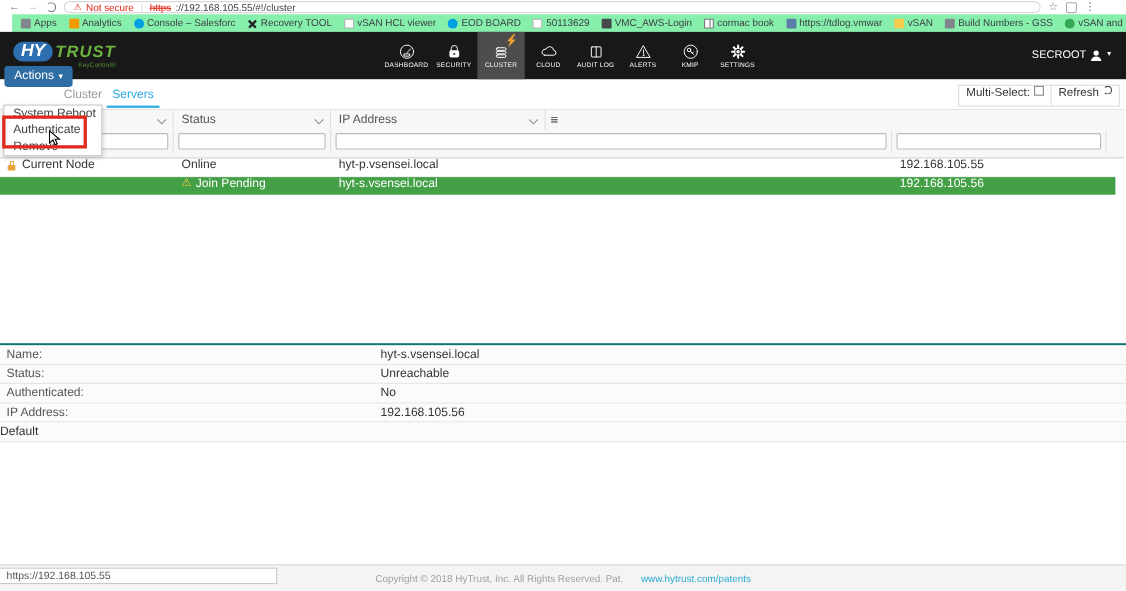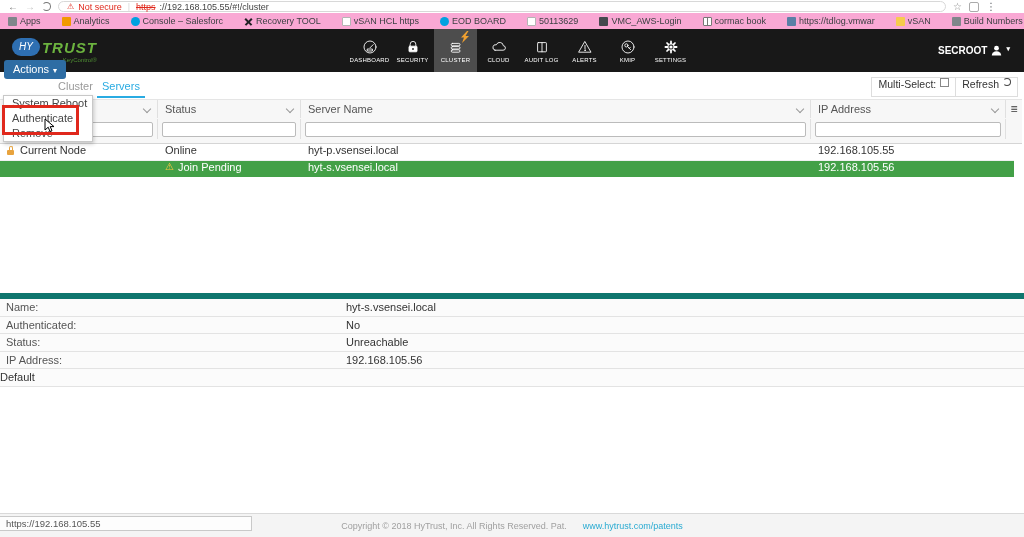--- a/index.html
+++ b/index.html
@@ -14,22 +14,22 @@
   #url-field{display:flex;align-items:center;height:11px;width:888px;border:1px solid #d8d8d8;
              border-radius:6px;background:#fff;padding:0 8px;font-size:9px;gap:4px;box-sizing:border-box;white-space:nowrap}
   .warn-red{color:#e0281c;font-size:8px;line-height:10px}
   .ns-text{color:#e0281c}
   .url-sep{color:#d8d8d8;margin:0 2px}
   .https-struck{color:#e0281c;text-decoration:line-through}
   .url-rest{color:#444}
   .star{font-size:10px;color:#8a8a8a;line-height:12px}
   .ext-ic{width:8px;height:8px;border:1px solid #ababab;border-radius:2px;flex:none}
   .dots{font-size:10px;color:#5f6368;line-height:12px}
-  #bm-row{position:absolute;top:13px;left:0;right:0;height:16px;background:#f9a8d4;
-          border-bottom:2px solid #d8d8d8;display:flex;align-items:center;gap:21px;
+  #bm-row{position:absolute;top:13px;left:11px;right:0;height:16px;background:#86efac;
+          border-bottom:2px solid #d8d8d8;display:flex;align-items:center;gap:11px;
           padding:0 8px;font-size:9px;color:#3c4043;white-space:nowrap;box-sizing:content-box}
   .bm{display:flex;align-items:center;gap:3px}
   .bm-sep{width:1px;height:10px;background:#d0d0d0}
   .bi{width:9px;height:9px;display:inline-block;flex:none;border-radius:1px;position:relative}
   .bi-grid{background:#80868b}
   .bi-chart{background:#f29900}
   .bi-cloudblue{background:#00a1e0;border-radius:50%}
   .bi-x{background:transparent}
   .bi-x::before,.bi-x::after{content:"";position:absolute;left:0;top:4px;width:9px;height:1.6px;background:#202124}
   .bi-x::before{transform:rotate(45deg)} .bi-x::after{transform:rotate(-45deg)}
@@ -37,32 +37,32 @@
   .bi-dark{background:#45494e}
   .bi-book{background:#fff;border:1px solid #777;box-sizing:border-box}
   .bi-book::after{content:"";position:absolute;left:3.5px;top:0;width:1px;height:7px;background:#777}
   .bi-steel{background:#5b7fa6}
   .bi-folder{background:#f7cb4d}
   .bi-green{background:#34a853;border-radius:50%}
   
   #app-header{position:absolute;top:29px;left:0;right:0;height:43px;background:#181818;display:flex;align-items:center}
   #logo{margin-left:12px;display:flex;flex-direction:column}
   .logo-line{display:flex;align-items:center}
-  .logo-hy{background:#2e6fb2;color:#fff;font-weight:normal;font-style:italic;font-size:10px;
+  .logo-hy{background:#2e6fb2;color:#fff;font-weight:bold;font-style:italic;font-size:16px;
            padding:3px 7px;border-radius:9px;line-height:12px}
   .logo-trust{color:#6cb33f;font-weight:bold;font-style:italic;font-size:15px;letter-spacing:1px;margin-left:2px}
   .logo-sub{color:#4f8f33;font-size:6px;align-self:flex-end;margin-top:1px}
   #main-nav{position:absolute;left:348px;top:0;height:43px;display:flex}
   .nav-item{width:43px;display:flex;flex-direction:column;align-items:center;justify-content:center;
             gap:2px;color:#fff;position:relative;cursor:pointer}
   .nav-item.active{background:#4d4d4d}
   .nav-label{font-size:6px;letter-spacing:.2px}
   .nico{width:16px;height:16px;stroke:#fff;fill:none;stroke-width:1.1;stroke-linecap:round;stroke-linejoin:round}
   .bolt{position:absolute;top:2px;right:7px}
-  #user-box{margin-left:auto;margin-right:14px;color:#fff;font-size:10px;font-weight:bold;
+  #user-box{margin-left:auto;margin-right:14px;color:#fff;font-size:10px;font-weight:normal;
             display:flex;align-items:flex-start;gap:4px}
   .user-caret{font-size:7px}
   
   #actions-btn{position:absolute;left:4px;top:60px;height:19px;line-height:19px;padding:0 9px;
                background:#2e6da4;color:#fff;font-size:11px;border-radius:3px;z-index:4;cursor:pointer}
   #actions-btn .caret{font-size:8px;margin-left:4px}
   .tab{position:absolute;top:80px;font-size:11px;cursor:pointer}
   #tab-cluster{left:58px;color:#9a9a9a}
   #tab-servers{left:102px;color:#29abe2}
   #tab-servers::after{content:"";position:absolute;left:-5px;right:-5px;bottom:-6px;height:2px;background:#29abe2}
@@ -94,21 +94,21 @@
   .lock-icon::after{content:"";position:absolute;bottom:0;left:0;width:7px;height:5px;background:#e8a33d;border-radius:1px}
   .warn{color:#f9c642;font-size:10px;margin-right:4px;line-height:10px}
   
   #actions-menu{position:absolute;top:95px;left:3px;width:88px;background:#fff;border:1px solid #c8c8c8;
                 box-shadow:1px 2px 4px rgba(0,0,0,.2);z-index:5;font-size:11px;color:#444}
   .menu-item{height:15px;line-height:15px;padding:0 8px;white-space:nowrap;cursor:pointer}
   #annotation-box{position:absolute;left:2px;top:105px;width:77px;height:30px;border:3px solid #e0281c;
                   z-index:6;box-sizing:border-box}
   #mouse-cursor{position:absolute;left:44px;top:118px;z-index:7}
   
-  #details{position:absolute;top:293px;left:0;right:0;border-top:6px solid #0f766e}
+  #details{position:absolute;top:312px;left:0;right:0;border-top:2px solid #0f766e}
   .drow{height:16.5px;display:flex;align-items:center;background:#fbfbfb;border-bottom:1px solid #e3e3e3;font-size:11px}
   .dlabel{width:340px;padding-left:6px;color:#555}
   .dvalue{color:#333}
   
   #footer{position:absolute;left:0;right:0;bottom:0;height:24px;background:#f4f4f4;border-top:1px solid #d9d9d9;
           display:flex;align-items:center;justify-content:center;font-size:9px;color:#a0a0a0;box-sizing:border-box}
   .patents{color:#2aabd2;text-decoration:none;margin-left:16px;cursor:pointer}
   #status-bubble{position:absolute;left:0;top:516px;width:252px;height:15px;background:#fdfdfd;
                  border:1px solid #c9c9c9;border-left:none;font-size:9.5px;color:#555;line-height:13px;
                  padding:0 6px;z-index:3;box-sizing:border-box;white-space:nowrap;overflow:hidden}
@@ -144,21 +144,21 @@
   <div class="bm">
       <span class="bi bi-cloudblue"></span>
       <span>Console – Salesforc</span>
     </div>
   <div class="bm">
       <span class="bi bi-x"></span>
       <span>Recovery TOOL</span>
     </div>
   <div class="bm">
       <span class="bi bi-page"></span>
-      <span>vSAN HCL https</span>
+      <span>vSAN HCL viewer</span>
     </div>
   <div class="bm">
       <span class="bi bi-cloudblue"></span>
       <span>EOD BOARD</span>
     </div>
   <div class="bm">
       <span class="bi bi-page"></span>
       <span>50113629</span>
     </div>
   <div class="bm">
@@ -293,24 +293,20 @@
 <div id="cluster-table">
   <div class="thead">
     <div class="th c1">
         <span></span>
         <span class="chev"></span>
       </div>
     <div class="th c2">
         <span>Status</span>
         <span class="chev"></span>
       </div>
-    <div class="th c3">
-        <span>Server Name</span>
-        <span class="chev"></span>
-      </div>
     <div class="th c4">
         <span>IP Address</span>
         <span class="chev"></span>
       </div>
     <div class="th-menu">≡</div>
   </div>
   <div class="tfilters">
     <div class="tf c1"><input style=""></div>
     <div class="tf c2"><input style=""></div>
     <div class="tf c3"><input style=""></div>
@@ -347,26 +343,26 @@
       <path d="M1 1 L1 12 L4.2 9.2 L6 13.5 L8 12.6 L6.2 8.6 L10 8.6 Z" fill="#fff" stroke="#000" stroke-width="1"></path>
     </svg>
 </div>
 
 <div id="details">
   <div class="drow">
       <span class="dlabel">Name:</span>
       <span class="dvalue">hyt-s.vsensei.local</span>
     </div>
   <div class="drow">
+      <span class="dlabel">Status:</span>
+      <span class="dvalue">Unreachable</span>
+    </div>
+  <div class="drow">
       <span class="dlabel">Authenticated:</span>
       <span class="dvalue">No</span>
-    </div>
-  <div class="drow">
-      <span class="dlabel">Status:</span>
-      <span class="dvalue">Unreachable</span>
     </div>
   <div class="drow">
       <span class="dlabel">IP Address:</span>
       <span class="dvalue">192.168.105.56</span>
     </div>
   <div class="drow">
       <span class="dvalue">Default</span>
     </div>
 </div>
 

